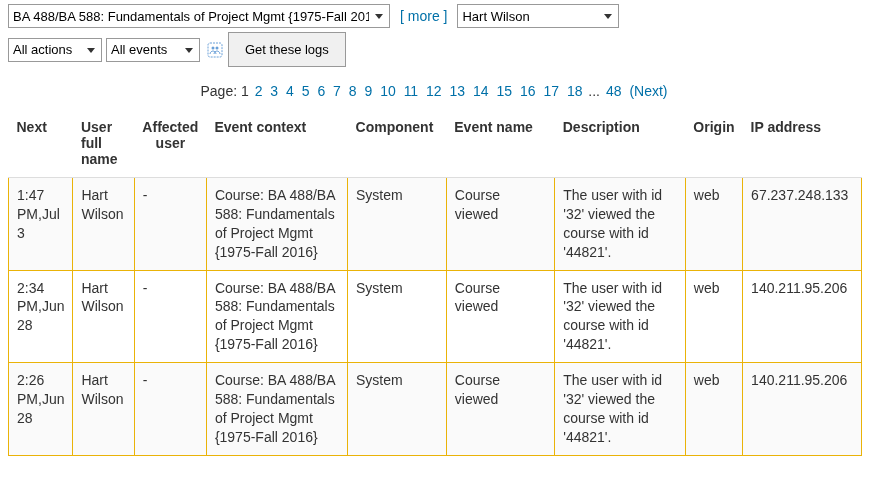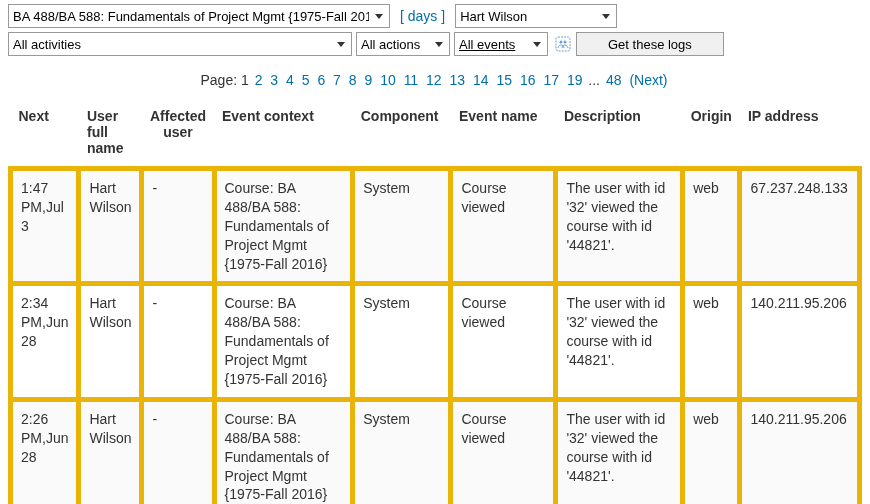--- a/index.html
+++ b/index.html
@@ -7,31 +7,31 @@
     .filters-row1, .filters-row2 { display: flex; align-items: center; gap: 4px; margin-bottom: 4px; }
     .select-wrap { position: relative; display: inline-block; border: 1px solid #999; background: #fff; height: 24px; }
     .select-wrap select { appearance: none; -webkit-appearance: none; border: none; background: transparent; height: 22px; padding: 2px 20px 2px 4px; font-size: 13px; font-family: inherit; outline: none; cursor: pointer; }
     .select-wrap::after { content: ""; position: absolute; right: 6px; top: 50%; margin-top: -2px; border-left: 4px solid transparent; border-right: 4px solid transparent; border-top: 5px solid #333; pointer-events: none; }
     .more-link { color: #0070a8; text-decoration: none; margin: 0 6px; font-size: 14px; }
     .select-course select { width: 380px; }
     .select-user select { width: 160px; }
     .select-days select { width: 200px; }
     .select-activities select { width: 342px; }
     .select-actions select { width: 92px; }
-    .select-events select { width: 92px; text-decoration: underline; }
+    .select-events select { width: 92px; }
     .select-logtype select { width: 100px; }
     .group-icon { display: inline-flex; align-items: center; justify-content: center; width: 18px; height: 18px; margin-left: 2px; }
-    .btn { border: 1px solid #999; background: #f0f0f0; padding: 4px 31px; font-size: 13px; font-family: inherit; cursor: pointer; height: 24px; }
+    .btn { border: 1px solid #999; background: #f0f0f0; padding: 4px 16px; font-size: 13px; font-family: inherit; cursor: pointer; height: 35px; }
     .pagination { text-align: center; margin: 16px 0 10px 0; font-size: 14px; color: #333; }
     .pagination a { color: #0070a8; text-decoration: none; margin: 0 2px; }
     .pagination .page-label { margin-right: 0; }
     table.logs { width: 100%; border-collapse: collapse; }
     table.logs th { text-align: left; padding: 10px 8px; font-weight: bold; font-size: 14px; color: #333; border-bottom: 1px solid #ddd; vertical-align: top; }
     table.logs th.center { text-align: center; }
-    table.logs td { padding: 8px; border: 5px solid #eab308; vertical-align: top; font-size: 14px; line-height: 1.35; }
+    table.logs td { padding: 8px; border: 1px solid #eab308; vertical-align: top; font-size: 14px; line-height: 1.35; }
     table.logs tbody tr { background: #fafafa; }
     table.logs tbody tr:nth-child(even) { background: #fff; }
     .col-time { width: 58px; }
     .col-user { width: 62px; }
     .col-affected { width: 72px; }
     .col-context { width: 150px; }
     .col-component { width: 100px; }
     .col-event { width: 120px; }
     .col-desc { width: 140px; }
     .col-origin { width: 56px; }
@@ -39,34 +39,29 @@
   </style>
 </head>
 <body>
 
 <div class="filters-row1">
   <span class="select-wrap select-course">
     <select>
       <option>BA 488/BA 588: Fundamentals of Project Mgmt {1975-Fall 2016}</option>
     </select>
   </span>
-  <a href="#" class="more-link">[ days ]</a>
+  <a href="#" class="more-link">[ more ]</a>
   <span class="select-wrap select-user">
     <select>
       <option>Hart Wilson</option>
     </select>
   </span>
 </div>
 
 <div class="filters-row2">
-  <span class="select-wrap select-activities">
-    <select>
-      <option>All activities</option>
-    </select>
-  </span>
   <span class="select-wrap select-actions">
     <select>
       <option>All actions</option>
     </select>
   </span>
   <span class="select-wrap select-events">
     <select>
       <option>All events</option>
     </select>
   </span>
@@ -77,21 +72,21 @@
       <circle cx="10" cy="6" r="1.5" fill="#6aa0d8"></circle>
       <path d="M3 12c0-2 2-3 3-3s3 1 3 3" fill="none" stroke="#6aa0d8" stroke-width="1"></path>
       <path d="M7 12c0-2 2-3 3-3s3 1 3 3" fill="none" stroke="#6aa0d8" stroke-width="1"></path>
     </svg>
   </span>
   <button class="btn">Get these logs</button>
 </div>
 
 <div class="pagination">
   <span class="page-label">Page:</span>
-  <span id="page-links"><span>1</span> <a href="#">2</a> <a href="#">3</a> <a href="#">4</a> <a href="#">5</a> <a href="#">6</a> <a href="#">7</a> <a href="#">8</a> <a href="#">9</a> <a href="#">10</a> <a href="#">11</a> <a href="#">12</a> <a href="#">13</a> <a href="#">14</a> <a href="#">15</a> <a href="#">16</a> <a href="#">17</a> <a href="#">19</a> </span>
+  <span id="page-links"><span>1</span> <a href="#">2</a> <a href="#">3</a> <a href="#">4</a> <a href="#">5</a> <a href="#">6</a> <a href="#">7</a> <a href="#">8</a> <a href="#">9</a> <a href="#">10</a> <a href="#">11</a> <a href="#">12</a> <a href="#">13</a> <a href="#">14</a> <a href="#">15</a> <a href="#">16</a> <a href="#">17</a> <a href="#">18</a> </span>
   <span>...</span>
   <a href="#">48</a>
   <a href="#">(Next)</a>
 </div>
 
 <table class="logs">
   <thead>
     <tr>
       <th class="col-time">Next</th>
       <th class="col-user">User full name</th>

